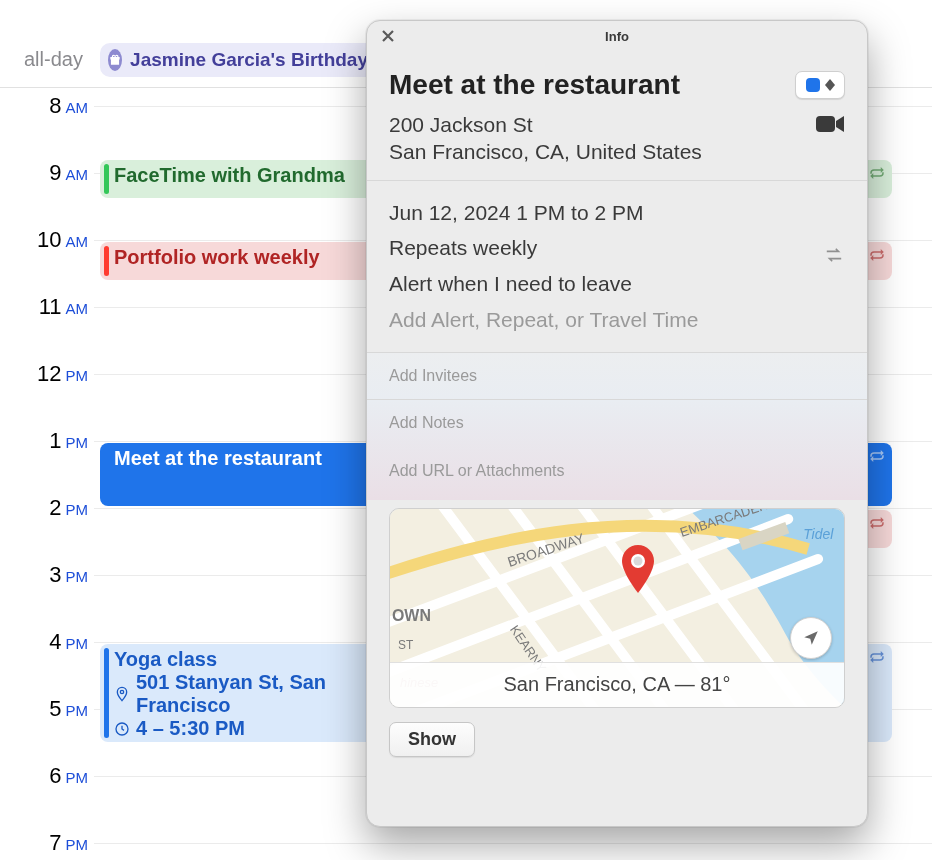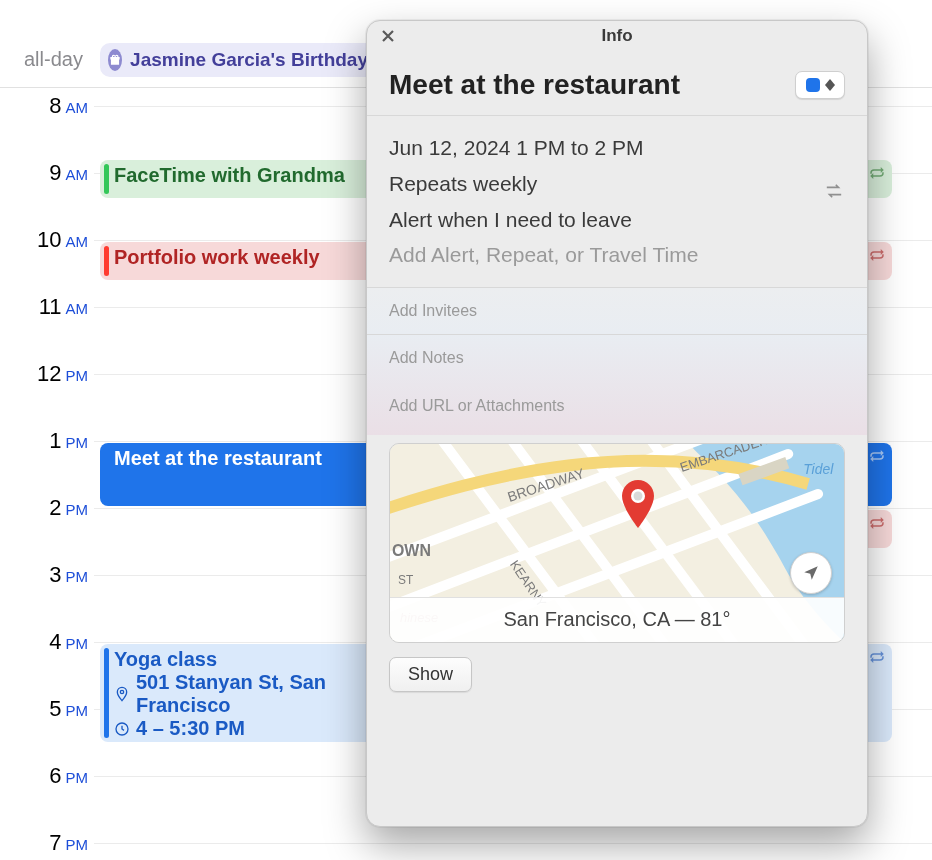--- a/index.html
+++ b/index.html
@@ -158,21 +158,21 @@
     overflow: hidden;
     display: flex;
     flex-direction: column;
   }
   .pop-titlebar {
     position: relative;
     height: 30px;
     display: flex;
     align-items: center;
     justify-content: center;
-    font-size: 17px;
+    font-size: 13px;
     font-weight: 600;
     color: #3a3a3a;
   }
   .pop-close {
     position: absolute;
     left: 12px;
     top: 6px;
     width: 18px;
     height: 18px;
     border-radius: 50%;
@@ -320,20 +320,21 @@
   }
   .show-btn {
     background: linear-gradient(#fdfdfd, #f0f0f0);
     border: 1px solid #c6c6c6;
     border-radius: 7px;
     font-size: 18px;
     color: #333;
     padding: 6px 18px;
     box-shadow: 0 1px 1px rgba(0,0,0,.08);
     cursor: pointer;
+    font-weight: bold;
   }
 </style>
 </head>
 <body>
 
 <div class="day-view">
 
   <div class="allday-row">
     <span class="allday-label">all-day</span>
     <span class="allday-chip">
@@ -456,20 +457,32 @@
           <svg viewBox="0 0 10 6">
               <path d="M0 6l5-6 5 6z"></path>
             </svg>
           <svg viewBox="0 0 10 6">
               <path d="M0 0l5 6 5-6z"></path>
             </svg>
         </span>
       </div>
     </div>
 
+    <div class="pop-addr">
+      <div>
+        <div>200 Jackson St</div>
+        <div>San Francisco, CA, United States</div>
+      </div>
+      <span class="video-icon">
+        <svg viewBox="0 0 30 22">
+            <rect x="1" y="3" width="19" height="16" rx="4"></rect>
+            <path d="M21 8l8-5v16l-8-5z"></path>
+          </svg>
+      </span>
+    </div>
   </div>
 
   <div class="pop-section">
     <div class="pop-line">
       <span>Jun 12, 2024  1 PM to 2 PM</span>
     </div>
     <div class="pop-line">
       <span>Repeats weekly</span>
       <span class="recur-icon">
         <svg viewBox="0 0 24 20">

